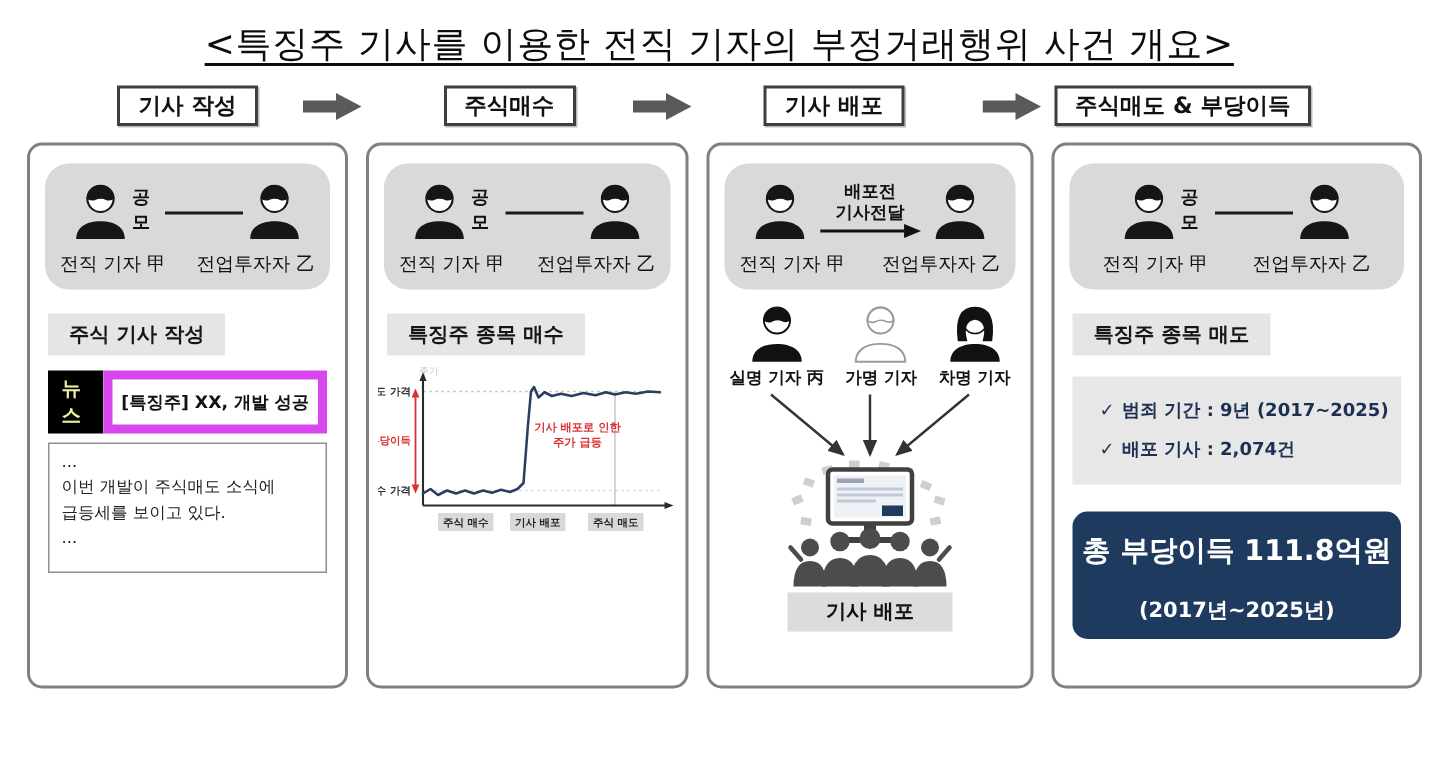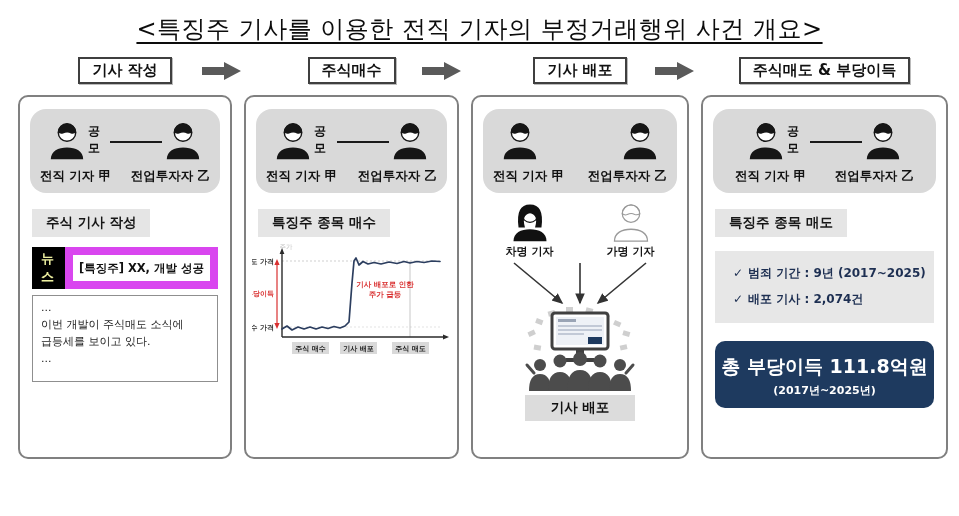--- a/index.html
+++ b/index.html
@@ -3,65 +3,65 @@
 <meta charset="utf-8">
 <style>
   html,body{margin:0;padding:0;background:#fff;}
   body{width:959px;height:516px;font-family:"DejaVu Sans","Liberation Sans",sans-serif;color:#111;overflow:hidden;}
 
   
   .title{ text-align:center; padding-top:13px; font-size:24px; font-weight:400; letter-spacing:.5px; color:#0c0c0c; white-space:nowrap;}
   .title .inner{ text-decoration:underline; text-decoration-thickness:2px; text-underline-offset:5px;}
 
   
-  .steps{ position:relative; display:grid; grid-template-columns:214px 215px 218px 247px; column-gap:12px; padding-left:18px; margin-top:12px; height:32px;}
+  .steps{ position:relative; display:grid; grid-template-columns:214px 215px 218px 247px; padding-left:18px; margin-top:12px; height:32px;}
   .step-box{ justify-self:center; align-self:start; border:2px solid #3f3f3f; background:#fff; font-weight:bold; font-size:15px; padding:2px 12px; white-space:nowrap; box-shadow:1px 1px 0 #bbb;}
   .flow-arrow{ position:absolute; top:4px;}
 
   
   .panels{ display:grid; grid-template-columns:214px 215px 218px 247px; column-gap:12px; padding-left:18px; margin-top:6px;}
   .panel{ border:2px solid #808080; border-radius:10px; background:#fff; height:360px; overflow:hidden;}
 
   
   .people-box{ margin:12px 10px 0; background:#d9d9d9; border-radius:16px; padding:10px 8px 8px;}
   .pb-row{ display:flex; justify-content:space-between; align-items:center; padding:0 8px;}
   .conspiracy{ display:flex; align-items:center; flex:1;}
   .conspiracy-label{ font-weight:bold; font-size:12px; color:#111;}
   .conspiracy-line{ width:56px; border-top:2px solid #1a1a1a; margin-top:3px;}
   .transfer{ display:flex; flex-direction:column; align-items:center; flex:1;}
   .transfer-label{ font-weight:bold; font-size:11.5px; line-height:1.25; color:#111; text-align:center;}
-  .pb-names{ display:flex; justify-content:space-between; font-weight:bold; font-size:12.5px; margin-top:7px; padding:0 2px; white-space:nowrap;}
+  .pb-names{ display:flex; justify-content:space-between; font-weight:normal; font-size:12.5px; margin-top:7px; padding:0 2px; white-space:nowrap;}
 
   
   .section-label{ display:inline-block; margin:16px 0 0 12px; background:#e5e5e5; font-weight:bold; font-size:13.5px; padding:5px 14px; color:#161616;}
 
   
   .news{ margin:10px 12px 0;}
   .news-head{ display:flex; align-items:stretch;}
   .news-badge{ background:#000000; color:#eef0a0; font-weight:bold; font-size:13px; padding:3px 9px; display:flex; align-items:center;}
-  .news-headline{ flex:1; border:8px solid #d946ef; background:#fff; font-weight:bold; font-size:11.5px; display:flex; align-items:center; padding:0 6px; white-space:nowrap;}
+  .news-headline{ flex:1; border:6px solid #d946ef; background:#fff; font-weight:bold; font-size:11.5px; display:flex; align-items:center; padding:0 6px; white-space:nowrap;}
   .news-body{ border:1.5px solid #8f8f8f; margin-top:6px; font-size:11px; color:#222; padding:3px 8px 10px; line-height:1.55; min-height:72px;}
 
   
   .chart-wrap{ margin:6px 0 0 6px;}
 
   
   .journos{ display:flex; justify-content:space-around; margin-top:6px; padding:0 6px;}
   .journo{ display:flex; flex-direction:column; align-items:center;}
   .journo-label{ font-weight:bold; font-size:11px; margin-top:1px; white-space:nowrap;}
   .dist-graphic{ display:block; margin:2px auto 0;}
   .dist-label{ background:#dcdcdc; font-weight:bold; font-size:13.5px; padding:4px 26px; margin:2px auto 0; width:fit-content;}
 
   
   .stats-box{ margin:14px 12px 16px; background:#e7e7e7; padding:10px 8px 10px 18px; color:#1d2f52;}
   .stat-item{ font-weight:bold; font-size:12px; line-height:2.15; white-space:nowrap;}
   .stat-check{ margin-right:5px;}
   .total-box{ margin:18px 12px 0; background:#1e3a5f; border-radius:10px; text-align:center; color:#fff; padding:13px 4px 10px;}
   .total-main{ font-weight:800; font-size:19px; white-space:nowrap;}
-  .total-sub{ font-weight:bold; font-size:11px; margin-top:3px;}
+  .total-sub{ font-weight:bold; font-size:14px; margin-top:18px;}
 </style>
 </head>
 <body>
 
 <div class="title">
   <span class="inner">&lt;특징주 기사를 이용한 전직 기자의 부정거래행위 사건 개요&gt;</span>
 </div>
 
 <div class="steps">
   <div class="step-box">기사 작성</div>
@@ -186,48 +186,66 @@
   </div>
 
   <div class="panel">
     <div class="people-box">
       <div class="pb-row">
         <svg width="42" height="42" viewBox="0 0 48 48">
           <circle cx="24" cy="15.5" r="10" fill="#fff" stroke="#161616" stroke-width="1.6"></circle>
           <path d="M13.5 15.5 a10.5 10.5 0 0 1 21 0 q-3 2 -6 1 q-4 -2 -9 0 q-3 1 -6 -1 z" fill="#161616"></path>
           <path d="M5.5 46 c0 -9.5 8.5 -13.5 18.5 -13.5 s18.5 4 18.5 13.5 z" fill="#161616"></path>
         </svg>
+        <div class="transfer">
+          <div class="transfer-label">
+            <div>배포전</div>
+            <div>기사전달</div>
+          </div>
+          <svg width="70" height="12" viewBox="0 0 74 12">
+            <line x1="2" y1="6" x2="61" y2="6" stroke="#111" stroke-width="2"></line>
+            <polygon points="61,1 73,6 61,11" fill="#111"></polygon>
+          </svg>
+        </div>
         <svg width="42" height="42" viewBox="0 0 48 48">
           <circle cx="24" cy="15.5" r="10" fill="#fff" stroke="#161616" stroke-width="1.6"></circle>
           <path d="M13.5 15.5 a10.5 10.5 0 0 1 21 0 q-3 2 -6 1 q-4 -2 -9 0 q-3 1 -6 -1 z" fill="#161616"></path>
           <path d="M5.5 46 c0 -9.5 8.5 -13.5 18.5 -13.5 s18.5 4 18.5 13.5 z" fill="#161616"></path>
         </svg>
       </div>
       <div class="pb-names">
         <span>전직 기자 甲</span>
         <span>전업투자자 乙</span>
       </div>
     </div>
 
     <div class="journos">
+      <div class="journo">
+        <svg width="44" height="44" viewBox="0 0 48 48">
+          <circle cx="24" cy="16" r="9.5" fill="#fff" stroke="#111" stroke-width="1.4"></circle>
+          <path d="M14.5 16 a9.5 9.5 0 0 1 19 0 q-2.5 2 -5.5 .8 q-4 -2 -8 .2 q-3 1.2 -5.5 -1 z" fill="#111"></path>
+          <path d="M6 46 c0 -9 8 -13 18 -13 s18 4 18 13 z" fill="#111"></path>
+        </svg>
+        <div class="journo-label">실명 기자 丙</div>
+      </div>
+      <div class="journo">
+        <svg width="44" height="44" viewBox="0 0 48 48">
+          <circle cx="24" cy="16" r="9.5" fill="#fff" stroke="#9a9a9a" stroke-width="1.4"></circle>
+          <path d="M14.5 16 a9.5 9.5 0 0 1 19 0 q-2.5 2 -5.5 .8 q-4 -2 -8 .2 q-3 1.2 -5.5 -1 z" fill="none" stroke="#9a9a9a" stroke-width="1.2"></path>
+          <path d="M6 46 c0 -9 8 -13 18 -13 s18 4 18 13 z" fill="#fff" stroke="#9a9a9a" stroke-width="1.4"></path>
+        </svg>
+        <div class="journo-label">가명 기자</div>
+      </div>
       <div class="journo">
         <svg width="44" height="44" viewBox="0 0 48 48">
           <circle cx="24" cy="17" r="8.5" fill="#fff" stroke="#111" stroke-width="1.1"></circle>
           <path d="M11.5 31 Q8 6 24 6 Q40 6 36.5 31 L29.5 31 Q33.5 17 24 15.5 Q14.5 17 18.5 31 Z" fill="#111"></path>
           <path d="M6 46 c0 -9 8 -13 18 -13 s18 4 18 13 z" fill="#111"></path>
         </svg>
         <div class="journo-label">차명 기자</div>
-      </div>
-      <div class="journo">
-        <svg width="44" height="44" viewBox="0 0 48 48">
-          <circle cx="24" cy="16" r="9.5" fill="#fff" stroke="#9a9a9a" stroke-width="1.4"></circle>
-          <path d="M14.5 16 a9.5 9.5 0 0 1 19 0 q-2.5 2 -5.5 .8 q-4 -2 -8 .2 q-3 1.2 -5.5 -1 z" fill="none" stroke="#9a9a9a" stroke-width="1.2"></path>
-          <path d="M6 46 c0 -9 8 -13 18 -13 s18 4 18 13 z" fill="#fff" stroke="#9a9a9a" stroke-width="1.4"></path>
-        </svg>
-        <div class="journo-label">가명 기자</div>
       </div>
     </div>
 
     <svg class="dist-graphic" width="200" height="132" viewBox="0 0 200 132">
       <defs>
         <marker id="ah" markerWidth="8" markerHeight="8" refX="6" refY="3" orient="auto">
           <path d="M0 0 L7 3 L0 6 Z" fill="#333"></path>
         </marker>
       </defs>
 

